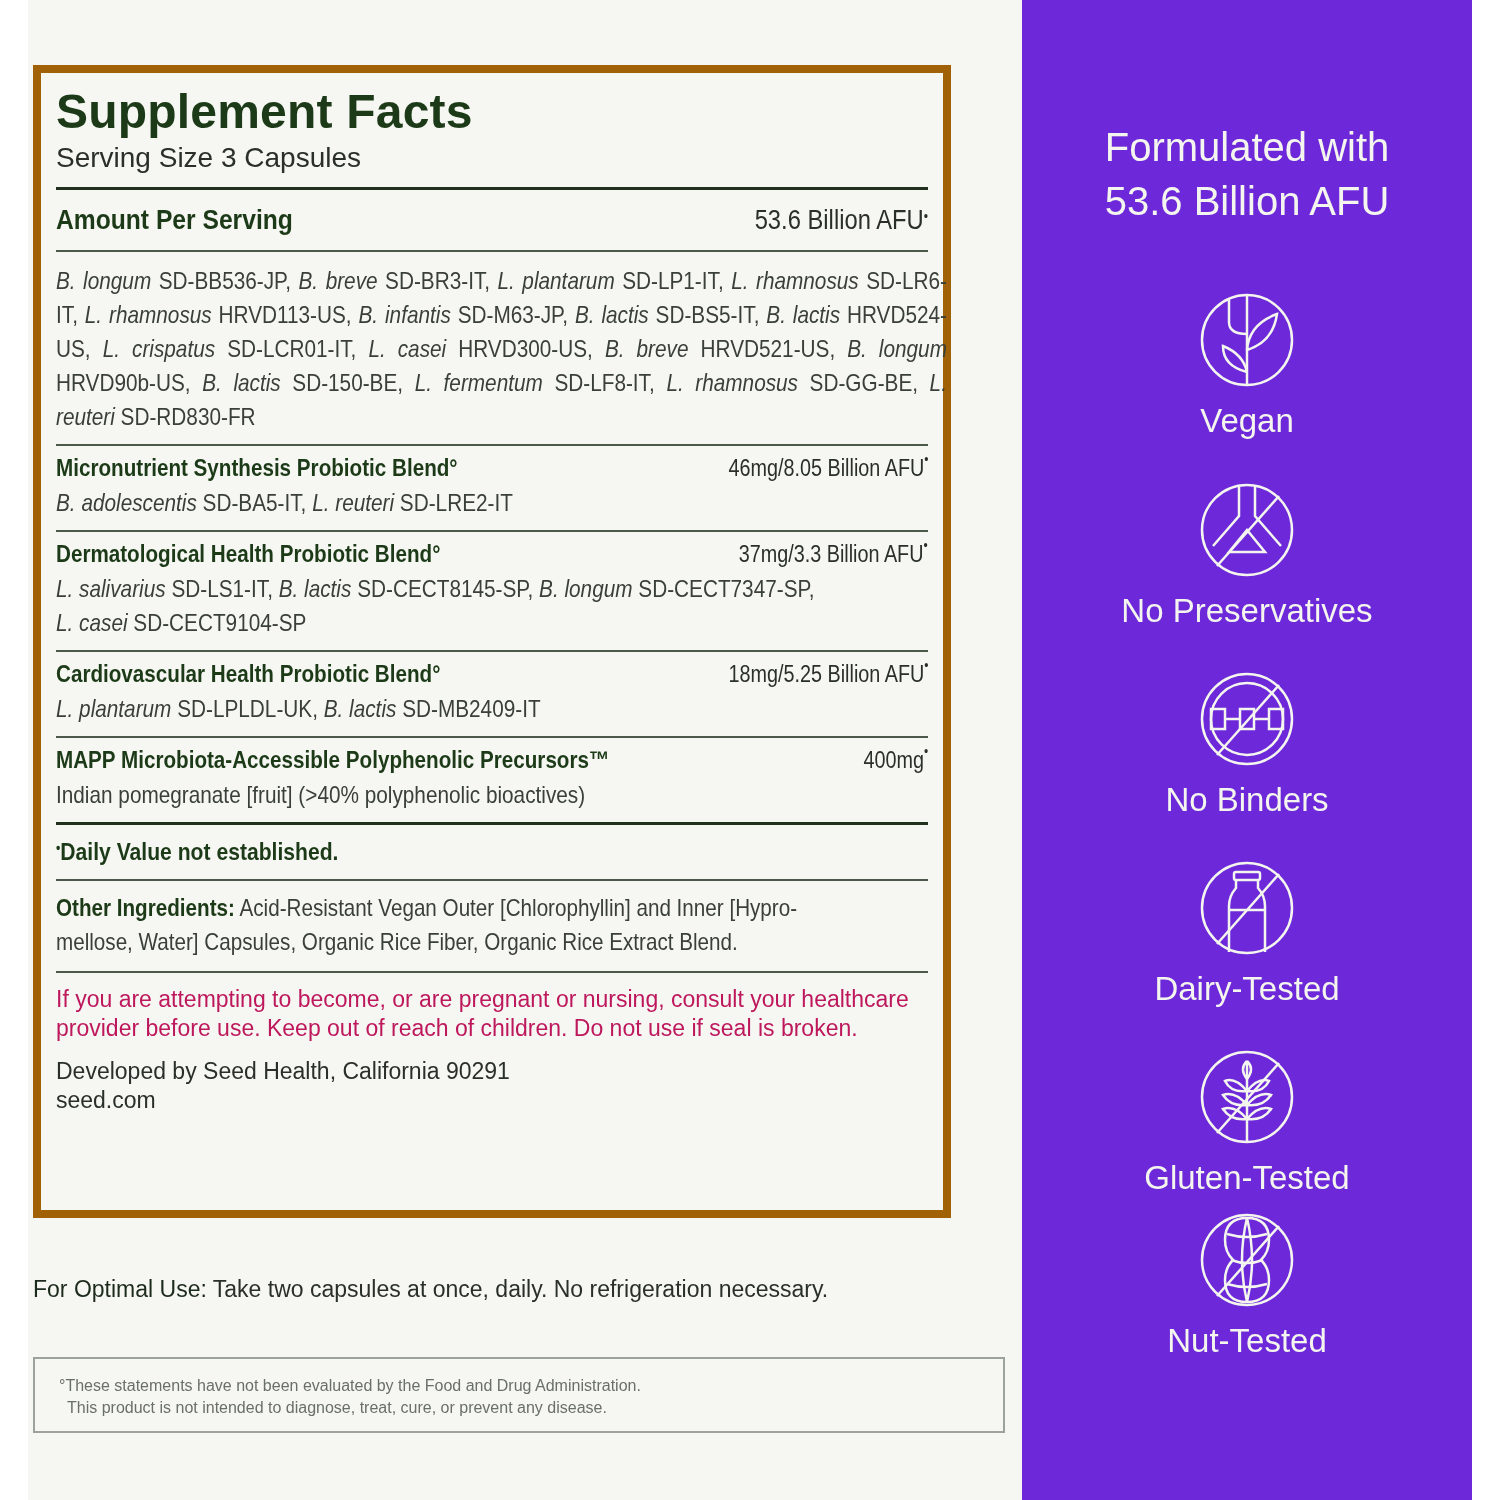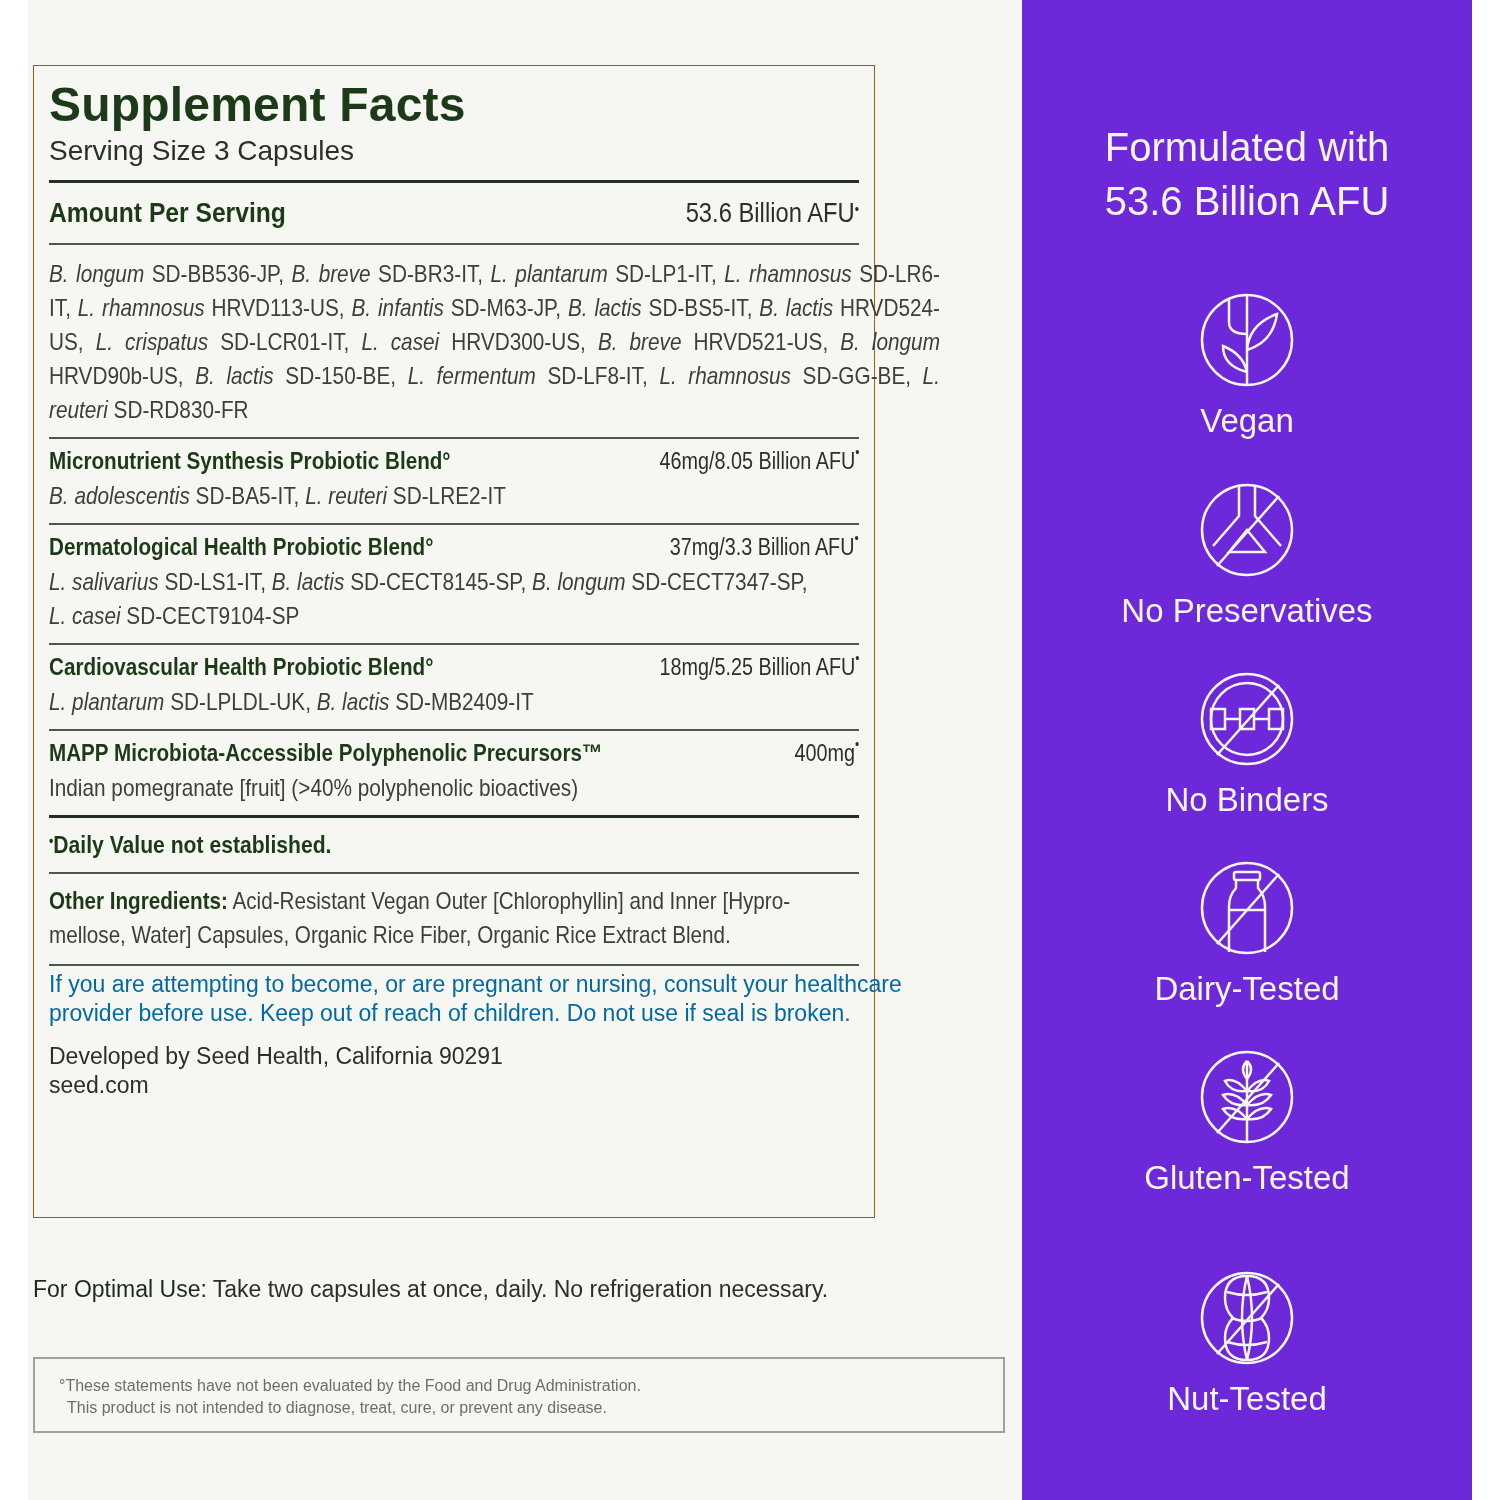--- a/index.html
+++ b/index.html
@@ -1,21 +1,21 @@
 <!DOCTYPE html>
 <html><head>
 <meta charset="utf-8">
 <style>
   html, body { margin:0; padding:0; }
   body { width:1500px; height:1500px; position:relative; background:#ffffff; overflow:hidden;
          font-family:"Liberation Sans", sans-serif; color:#1f2a1f; }
   .left-bg { position:absolute; left:28px; top:0; width:994px; height:1500px; background:#f6f7f2; }
   .right-panel { position:absolute; left:1022px; top:0; width:450px; height:1500px; background:#6d28d9; color:#f3f5ee; }
 
-  .facts { position:absolute; left:33px; top:65px; width:842px; height:1153px; border:1px solid #a16207; box-sizing:border-box; }
+  .facts { position:absolute; left:33px; top:65px; width:918px; height:1153px; border:8px solid #a16207; box-sizing:border-box; }
   .inner { position:absolute; left:15px; right:15px; top:0; }
   .title { font-size:48px; font-weight:bold; color:#1c3a17; margin-top:12px; letter-spacing:0.2px; line-height:54px; }
   .serving { font-size:28px; color:#2a2f2a; margin-top:2px; line-height:34px; }
   .rule-thick { height:3px; background:#22301f; margin-top:12px; }
   .rule { height:2px; background:#4b584a; }
   .amount-row { display:flex; justify-content:space-between; align-items:flex-end; height:60px; line-height:60px; }
   .amount-label { font-size:28px; font-weight:bold; color:#1c3a17; transform:scaleX(0.88); transform-origin:left; white-space:nowrap; }
   .amount-val { font-size:27px; color:#2a2f2a; transform:scaleX(0.88); transform-origin:right; white-space:nowrap; }
   sup.dot { font-size:14px; vertical-align:top; position:relative; top:-4px; }
 
@@ -23,21 +23,21 @@
   .blend-head { display:flex; justify-content:space-between; align-items:baseline; }
   .blend-name { font-size:24px; font-weight:bold; color:#1c3a17; transform:scaleX(0.86); transform-origin:left; white-space:nowrap; }
   .blend-amt { font-size:23px; color:#2a2f2a; transform:scaleX(0.86); transform-origin:right; white-space:nowrap; }
   .strains { font-size:24px; line-height:34px; color:#3a3f3a; margin-top:4px; width:1030px; transform:scaleX(0.865); transform-origin:left; text-align:justify; }
   .strains i { font-style:italic; }
 
   .dv { font-size:24px; font-weight:bold; color:#1c3a17; height:54px; line-height:54px; transform:scaleX(0.88); transform-origin:left; white-space:nowrap; }
   .other { font-size:24px; line-height:34px; color:#3a3f3a; padding:10px 0 12px 0; width:880px; transform:scaleX(0.86); transform-origin:left; }
   .other b { color:#1c3a17; }
 
-  .warn { font-size:23px; line-height:29px; color:#0369a1; padding-top:4px; width:860px; }
+  .warn { font-size:23px; line-height:29px; color:#be185d; padding-top:12px; width:860px; }
   .dev { font-size:23px; line-height:29px; color:#2a2f2a; margin-top:14px; }
 
   .optimal { position:absolute; left:33px; top:1276px; font-size:23px; color:#2a2f2a; white-space:nowrap; }
   .optimal b { color:#1c2a1c; font-weight:normal; }
   .fda { position:absolute; left:33px; top:1357px; width:972px; height:76px; border:2px solid #9da29b; box-sizing:border-box; font-size:16px; color:#6a6f68; padding:16px 0 0 24px; line-height:22px; }
 
   .headline { position:absolute; left:0; width:450px; top:120px; text-align:center; font-size:40px; line-height:54px; color:#f3f5ee; }
   .badge { position:absolute; left:0; width:450px; text-align:center; }
   .badge svg { display:block; margin:0 auto; }
   .badge-label { font-size:33px; color:#f3f5ee; margin-top:14px; }
@@ -176,21 +176,21 @@
       <line x1="48" y1="14" x2="48" y2="93"></line>
       <path d="M48 12 Q40 20 48 30 Q56 20 48 12"></path>
       <path d="M48 42 Q36 28 26 32 Q32 44 48 42 M48 42 Q60 28 70 32 Q64 44 48 42"></path>
       <path d="M48 56 Q36 42 24 46 Q32 58 48 56 M48 56 Q60 42 72 46 Q64 58 48 56"></path>
       <path d="M48 70 Q36 56 24 60 Q32 72 48 70 M48 70 Q60 56 72 60 Q64 72 48 70"></path>
       <line x1="18" y1="84" x2="80" y2="14"></line>
     </svg>
     <div class="badge-label">Gluten-Tested</div>
   </div>
 
-  <div class="badge" style="top:1270px">
+  <div class="badge" style="top:1212px">
     <svg width="96" height="96" viewBox="0 0 96 96" fill="none" stroke="#f3f5ee" stroke-width="2.5">
       <circle cx="48" cy="48" r="45"></circle>
       <path d="M48 6 Q70 6 70 28 Q70 40 62 48 Q70 56 70 68 Q70 90 48 90 Q26 90 26 68 Q26 56 34 48 Q26 40 26 28 Q26 6 48 6 Z"></path>
       <path d="M48 6 Q38 48 48 90 M48 6 Q58 48 48 90"></path>
       <path d="M28 22 Q48 28 68 22 M32 48 Q48 54 64 48 M28 72 Q48 78 68 72"></path>
       <line x1="18" y1="84" x2="80" y2="14"></line>
     </svg>
     <div class="badge-label">Nut-Tested</div>
   </div>
 </div>

